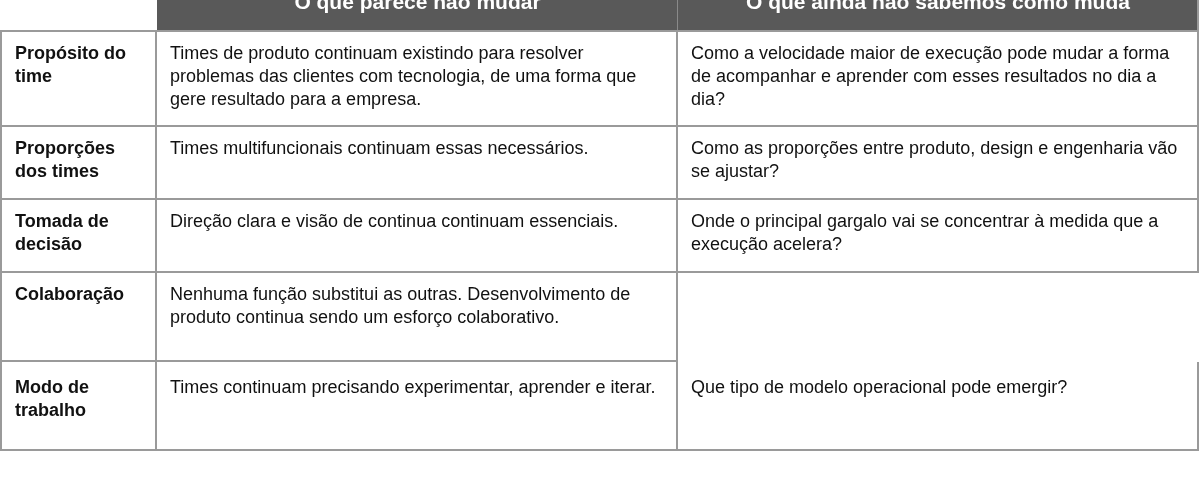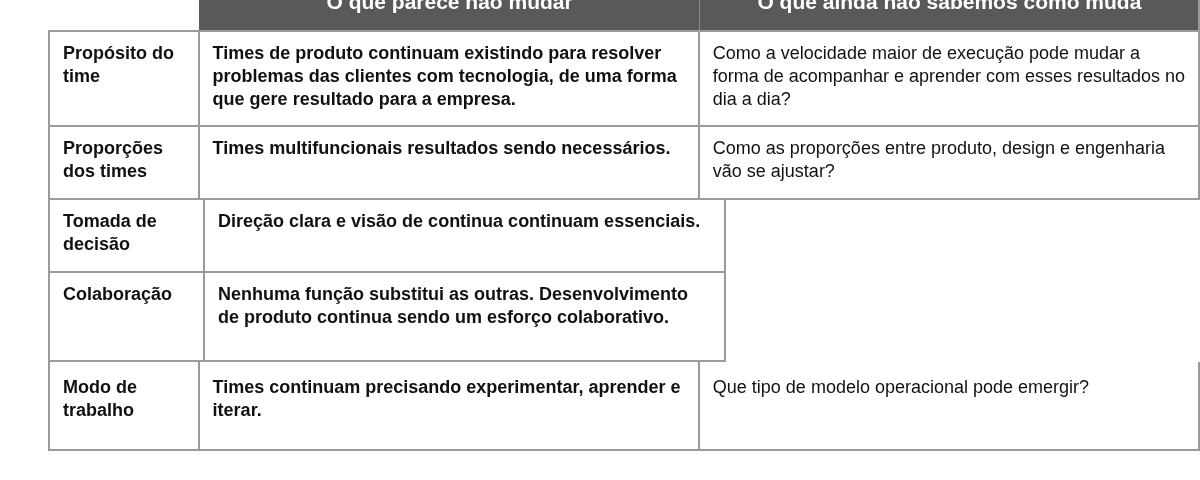--- a/index.html
+++ b/index.html
@@ -2,22 +2,22 @@
 <html><head>
 <meta charset="utf-8">
 <style>
   html, body { margin: 0; padding: 0; background: #ffffff; }
   body { width: 1200px; height: 480px; overflow: hidden; position: relative;
          font-family: "Liberation Sans", sans-serif; color: #111; }
   .table { position: absolute; left: 0; top: -14px; width: 1200px; }
   .row { display: flex; }
   .cell { box-sizing: border-box; border-right: 2px solid #9a9a9a; border-bottom: 2px solid #9a9a9a;
           padding: 10px 12px 0 13px; font-size: 18px; line-height: 23px; }
-  .c0 { width: 157px; font-weight: bold; border-left: 2px solid #9a9a9a; margin-left: 48px; }
-  .c1 { width: 521px; font-weight: bold; }
+  .c0 { width: 157px; font-weight: bold; border-left: 2px solid #9a9a9a; }
+  .c1 { width: 521px; }
   .c2 { width: 521px; }
   .hrow .cell { background: #595959; color: #fff; font-weight: bold; font-size: 21px;
                 text-align: center; height: 44px; padding-top: 4px; border-color: #8a8a8a; border-bottom: none; }
   .hrow .c0 { background: #fff; border: none; border-right: none; }
   .hrow .c1 { border-right: 1px solid #8a8a8a; }
   .hrow .c2 { border-right: 2px solid #9a9a9a; }
   .first-body .cell { border-top: 2px solid #9a9a9a; }
 </style>
 </head>
 <body>
@@ -29,26 +29,27 @@
     <div class="cell c2">O que ainda não sabemos como muda</div>
   </div>
 
   <div class="row first-body" style="height:97px">
     <div class="cell c0">Propósito do time</div>
     <div class="cell c1">Times de produto continuam existindo para resolver problemas das clientes com tecnologia, de uma forma que gere resultado para a empresa.</div>
     <div class="cell c2">Como a velocidade maior de execução pode mudar a forma de acompanhar e aprender com esses resultados no dia a dia?</div>
   </div>
   <div class="row" style="height:73px">
     <div class="cell c0">Proporções dos times</div>
-    <div class="cell c1">Times multifuncionais resultados sendo necessários.</div>
+    <div class="cell c1">Times multifuncionais continuam essas necessários.</div>
     <div class="cell c2">Como as proporções entre produto, design e engenharia vão se ajustar?</div>
   </div>
   <div class="row" style="height:73px">
     <div class="cell c0">Tomada de decisão</div>
     <div class="cell c1">Direção clara e visão de continua continuam essenciais.</div>
+    <div class="cell c2">Onde o principal gargalo vai se concentrar à medida que a execução acelera?</div>
   </div>
   <div class="row" style="height:89px">
     <div class="cell c0">Colaboração</div>
     <div class="cell c1">Nenhuma função substitui as outras. Desenvolvimento de produto continua sendo um esforço colaborativo.</div>
   </div>
   <div class="row" style="height:89px">
     <div class="cell c0" style="padding-top:14px">Modo de trabalho</div>
     <div class="cell c1" style="padding-top:14px">Times continuam precisando experimentar, aprender e iterar.</div>
     <div class="cell c2" style="padding-top:14px">Que tipo de modelo operacional pode emergir?</div>
   </div>

